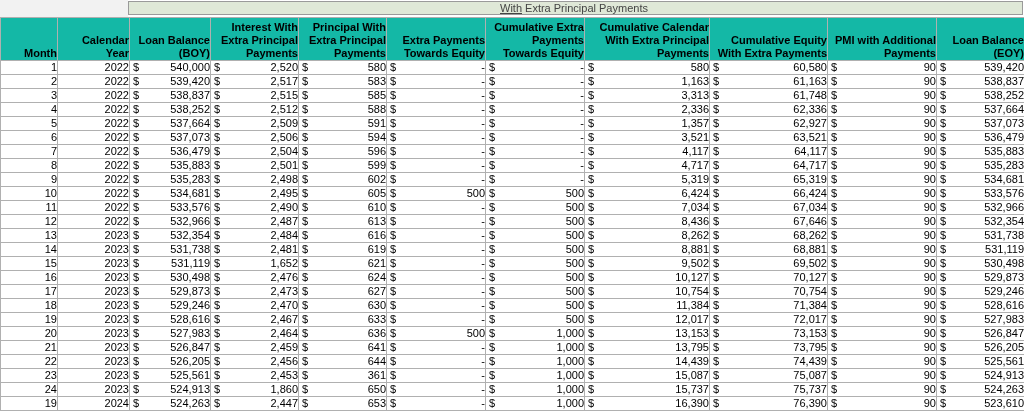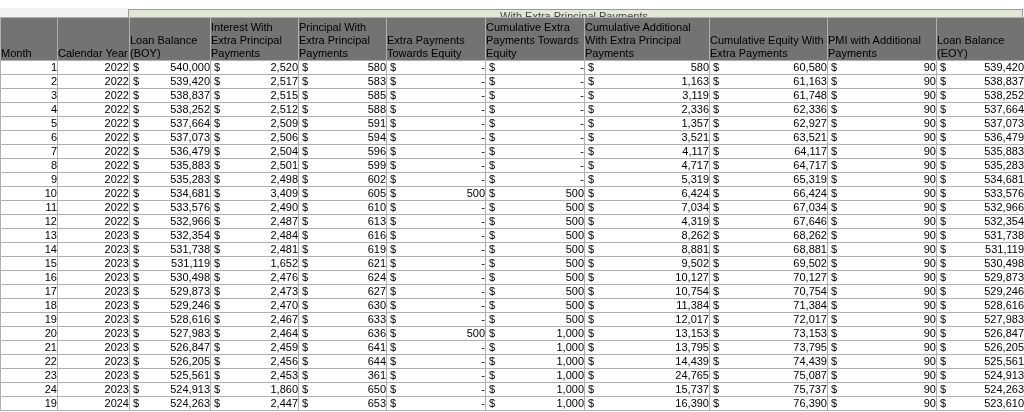--- a/index.html
+++ b/index.html
@@ -15,21 +15,20 @@
   }
 
   
   .banner-row {
     position: absolute;
     left: 0;
     top: 0;
     width: 1024px;
     height: 17px;
     background: #ffffff;
-    margin-top: 8px;
   }
   .banner-gap {
     position: absolute;
     left: 0;
     top: 0;
     width: 128px;
     height: 17px;
     background: #f2f2f2;
   }
   .banner {
@@ -66,23 +65,23 @@
     border: 1px solid #b0b0b0;
     padding: 0;
     overflow: hidden;
     white-space: nowrap;
   }
 
   
   thead th {
     height: 42px;
     vertical-align: bottom;
-    text-align: left;
-    font-weight: normal;
-    background: #737373;
+    text-align: right;
+    font-weight: bold;
+    background: #14b8a6;
     padding: 0 2px 1px 3px;
     line-height: 13px;
     border-bottom: 3px solid #000000;
   }
   thead th .hdr {
     display: block;
     white-space: normal;
     word-break: normal;
   }
 
@@ -151,21 +150,21 @@
         <th class="sep-left">
           <span class="hdr">Principal With Extra Principal Payments</span>
         </th>
         <th class="sep-left">
           <span class="hdr">Extra Payments Towards Equity</span>
         </th>
         <th class="sep-left">
           <span class="hdr">Cumulative Extra Payments Towards Equity</span>
         </th>
         <th class="sep-left">
-          <span class="hdr">Cumulative Additional With Extra Principal Payments</span>
+          <span class="hdr">Cumulative Calendar With Extra Principal Payments</span>
         </th>
         <th class="sep-left">
           <span class="hdr">Cumulative Equity With Extra Payments</span>
         </th>
         <th class="sep-left">
           <span class="hdr">PMI with Additional Payments</span>
         </th>
         <th class="sep-left">
           <span class="hdr">Loan Balance (EOY)</span>
         </th>
@@ -199,21 +198,21 @@
         <td class="money sep-left"><span class="sym">$</span><span>538,837</span></td>
       </tr>
       <tr>
         <td class="num">3</td>
         <td class="num">2022</td>
         <td class="money sep-left"><span class="sym">$</span><span>538,837</span></td>
         <td class="money sep-left"><span class="sym">$</span><span>2,515</span></td>
         <td class="money sep-left"><span class="sym">$</span><span>585</span></td>
         <td class="money sep-left"><span class="sym">$</span><span>-</span></td>
         <td class="money sep-left"><span class="sym">$</span><span>-</span></td>
-        <td class="money sep-left"><span class="sym">$</span><span>3,119</span></td>
+        <td class="money sep-left"><span class="sym">$</span><span>3,313</span></td>
         <td class="money sep-left"><span class="sym">$</span><span>61,748</span></td>
         <td class="money sep-left"><span class="sym">$</span><span>90</span></td>
         <td class="money sep-left"><span class="sym">$</span><span>538,252</span></td>
       </tr>
       <tr>
         <td class="num">4</td>
         <td class="num">2022</td>
         <td class="money sep-left"><span class="sym">$</span><span>538,252</span></td>
         <td class="money sep-left"><span class="sym">$</span><span>2,512</span></td>
         <td class="money sep-left"><span class="sym">$</span><span>588</span></td>
@@ -286,21 +285,21 @@
         <td class="money sep-left"><span class="sym">$</span><span>-</span></td>
         <td class="money sep-left"><span class="sym">$</span><span>5,319</span></td>
         <td class="money sep-left"><span class="sym">$</span><span>65,319</span></td>
         <td class="money sep-left"><span class="sym">$</span><span>90</span></td>
         <td class="money sep-left"><span class="sym">$</span><span>534,681</span></td>
       </tr>
       <tr>
         <td class="num">10</td>
         <td class="num">2022</td>
         <td class="money sep-left"><span class="sym">$</span><span>534,681</span></td>
-        <td class="money sep-left"><span class="sym">$</span><span>3,409</span></td>
+        <td class="money sep-left"><span class="sym">$</span><span>2,495</span></td>
         <td class="money sep-left"><span class="sym">$</span><span>605</span></td>
         <td class="money sep-left"><span class="sym">$</span><span>500</span></td>
         <td class="money sep-left"><span class="sym">$</span><span>500</span></td>
         <td class="money sep-left"><span class="sym">$</span><span>6,424</span></td>
         <td class="money sep-left"><span class="sym">$</span><span>66,424</span></td>
         <td class="money sep-left"><span class="sym">$</span><span>90</span></td>
         <td class="money sep-left"><span class="sym">$</span><span>533,576</span></td>
       </tr>
       <tr>
         <td class="num">11</td>
@@ -316,21 +315,21 @@
         <td class="money sep-left"><span class="sym">$</span><span>532,966</span></td>
       </tr>
       <tr>
         <td class="num">12</td>
         <td class="num">2022</td>
         <td class="money sep-left"><span class="sym">$</span><span>532,966</span></td>
         <td class="money sep-left"><span class="sym">$</span><span>2,487</span></td>
         <td class="money sep-left"><span class="sym">$</span><span>613</span></td>
         <td class="money sep-left"><span class="sym">$</span><span>-</span></td>
         <td class="money sep-left"><span class="sym">$</span><span>500</span></td>
-        <td class="money sep-left"><span class="sym">$</span><span>4,319</span></td>
+        <td class="money sep-left"><span class="sym">$</span><span>8,436</span></td>
         <td class="money sep-left"><span class="sym">$</span><span>67,646</span></td>
         <td class="money sep-left"><span class="sym">$</span><span>90</span></td>
         <td class="money sep-left"><span class="sym">$</span><span>532,354</span></td>
       </tr>
       <tr>
         <td class="num">13</td>
         <td class="num">2023</td>
         <td class="money sep-left"><span class="sym">$</span><span>532,354</span></td>
         <td class="money sep-left"><span class="sym">$</span><span>2,484</span></td>
         <td class="money sep-left"><span class="sym">$</span><span>616</span></td>
@@ -459,21 +458,21 @@
         <td class="money sep-left"><span class="sym">$</span><span>525,561</span></td>
       </tr>
       <tr>
         <td class="num">23</td>
         <td class="num">2023</td>
         <td class="money sep-left"><span class="sym">$</span><span>525,561</span></td>
         <td class="money sep-left"><span class="sym">$</span><span>2,453</span></td>
         <td class="money sep-left"><span class="sym">$</span><span>361</span></td>
         <td class="money sep-left"><span class="sym">$</span><span>-</span></td>
         <td class="money sep-left"><span class="sym">$</span><span>1,000</span></td>
-        <td class="money sep-left"><span class="sym">$</span><span>24,765</span></td>
+        <td class="money sep-left"><span class="sym">$</span><span>15,087</span></td>
         <td class="money sep-left"><span class="sym">$</span><span>75,087</span></td>
         <td class="money sep-left"><span class="sym">$</span><span>90</span></td>
         <td class="money sep-left"><span class="sym">$</span><span>524,913</span></td>
       </tr>
       <tr>
         <td class="num">24</td>
         <td class="num">2023</td>
         <td class="money sep-left"><span class="sym">$</span><span>524,913</span></td>
         <td class="money sep-left"><span class="sym">$</span><span>1,860</span></td>
         <td class="money sep-left"><span class="sym">$</span><span>650</span></td>

